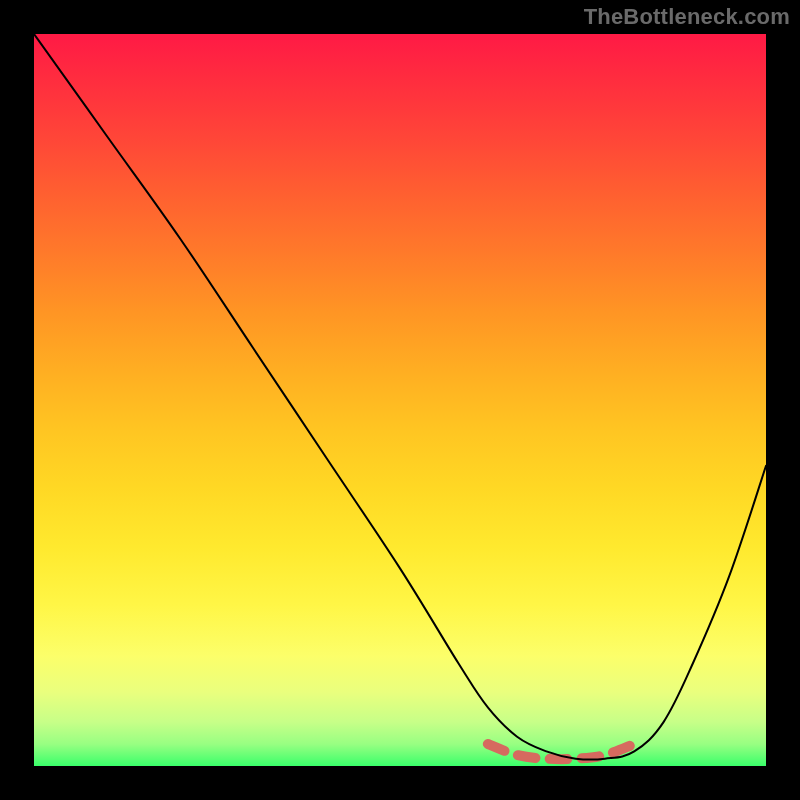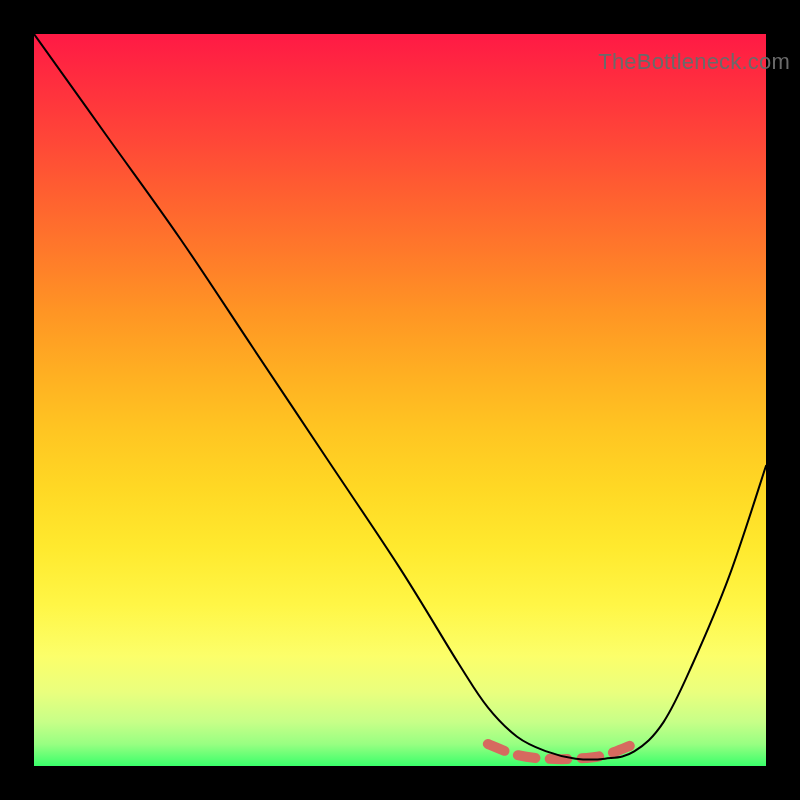--- a/index.html
+++ b/index.html
@@ -16,24 +16,23 @@
     width: 800px;
     height: 800px;
     background: #000;
   }
   .attribution {
     position: absolute;
     top: 4px;
     right: 10px;
     color: #6a6a6a;
     font-size: 22px;
-    font-weight: 400;
+    font-weight: 700;
     letter-spacing: 0.2px;
     z-index: 5;
-    margin-top: 45px;
   }
   .plot-area {
     position: absolute;
     left: 34px;
     top: 34px;
     width: 732px;   
     height: 732px;
     background: linear-gradient(
       to bottom,
       #ff1a45 0%,

